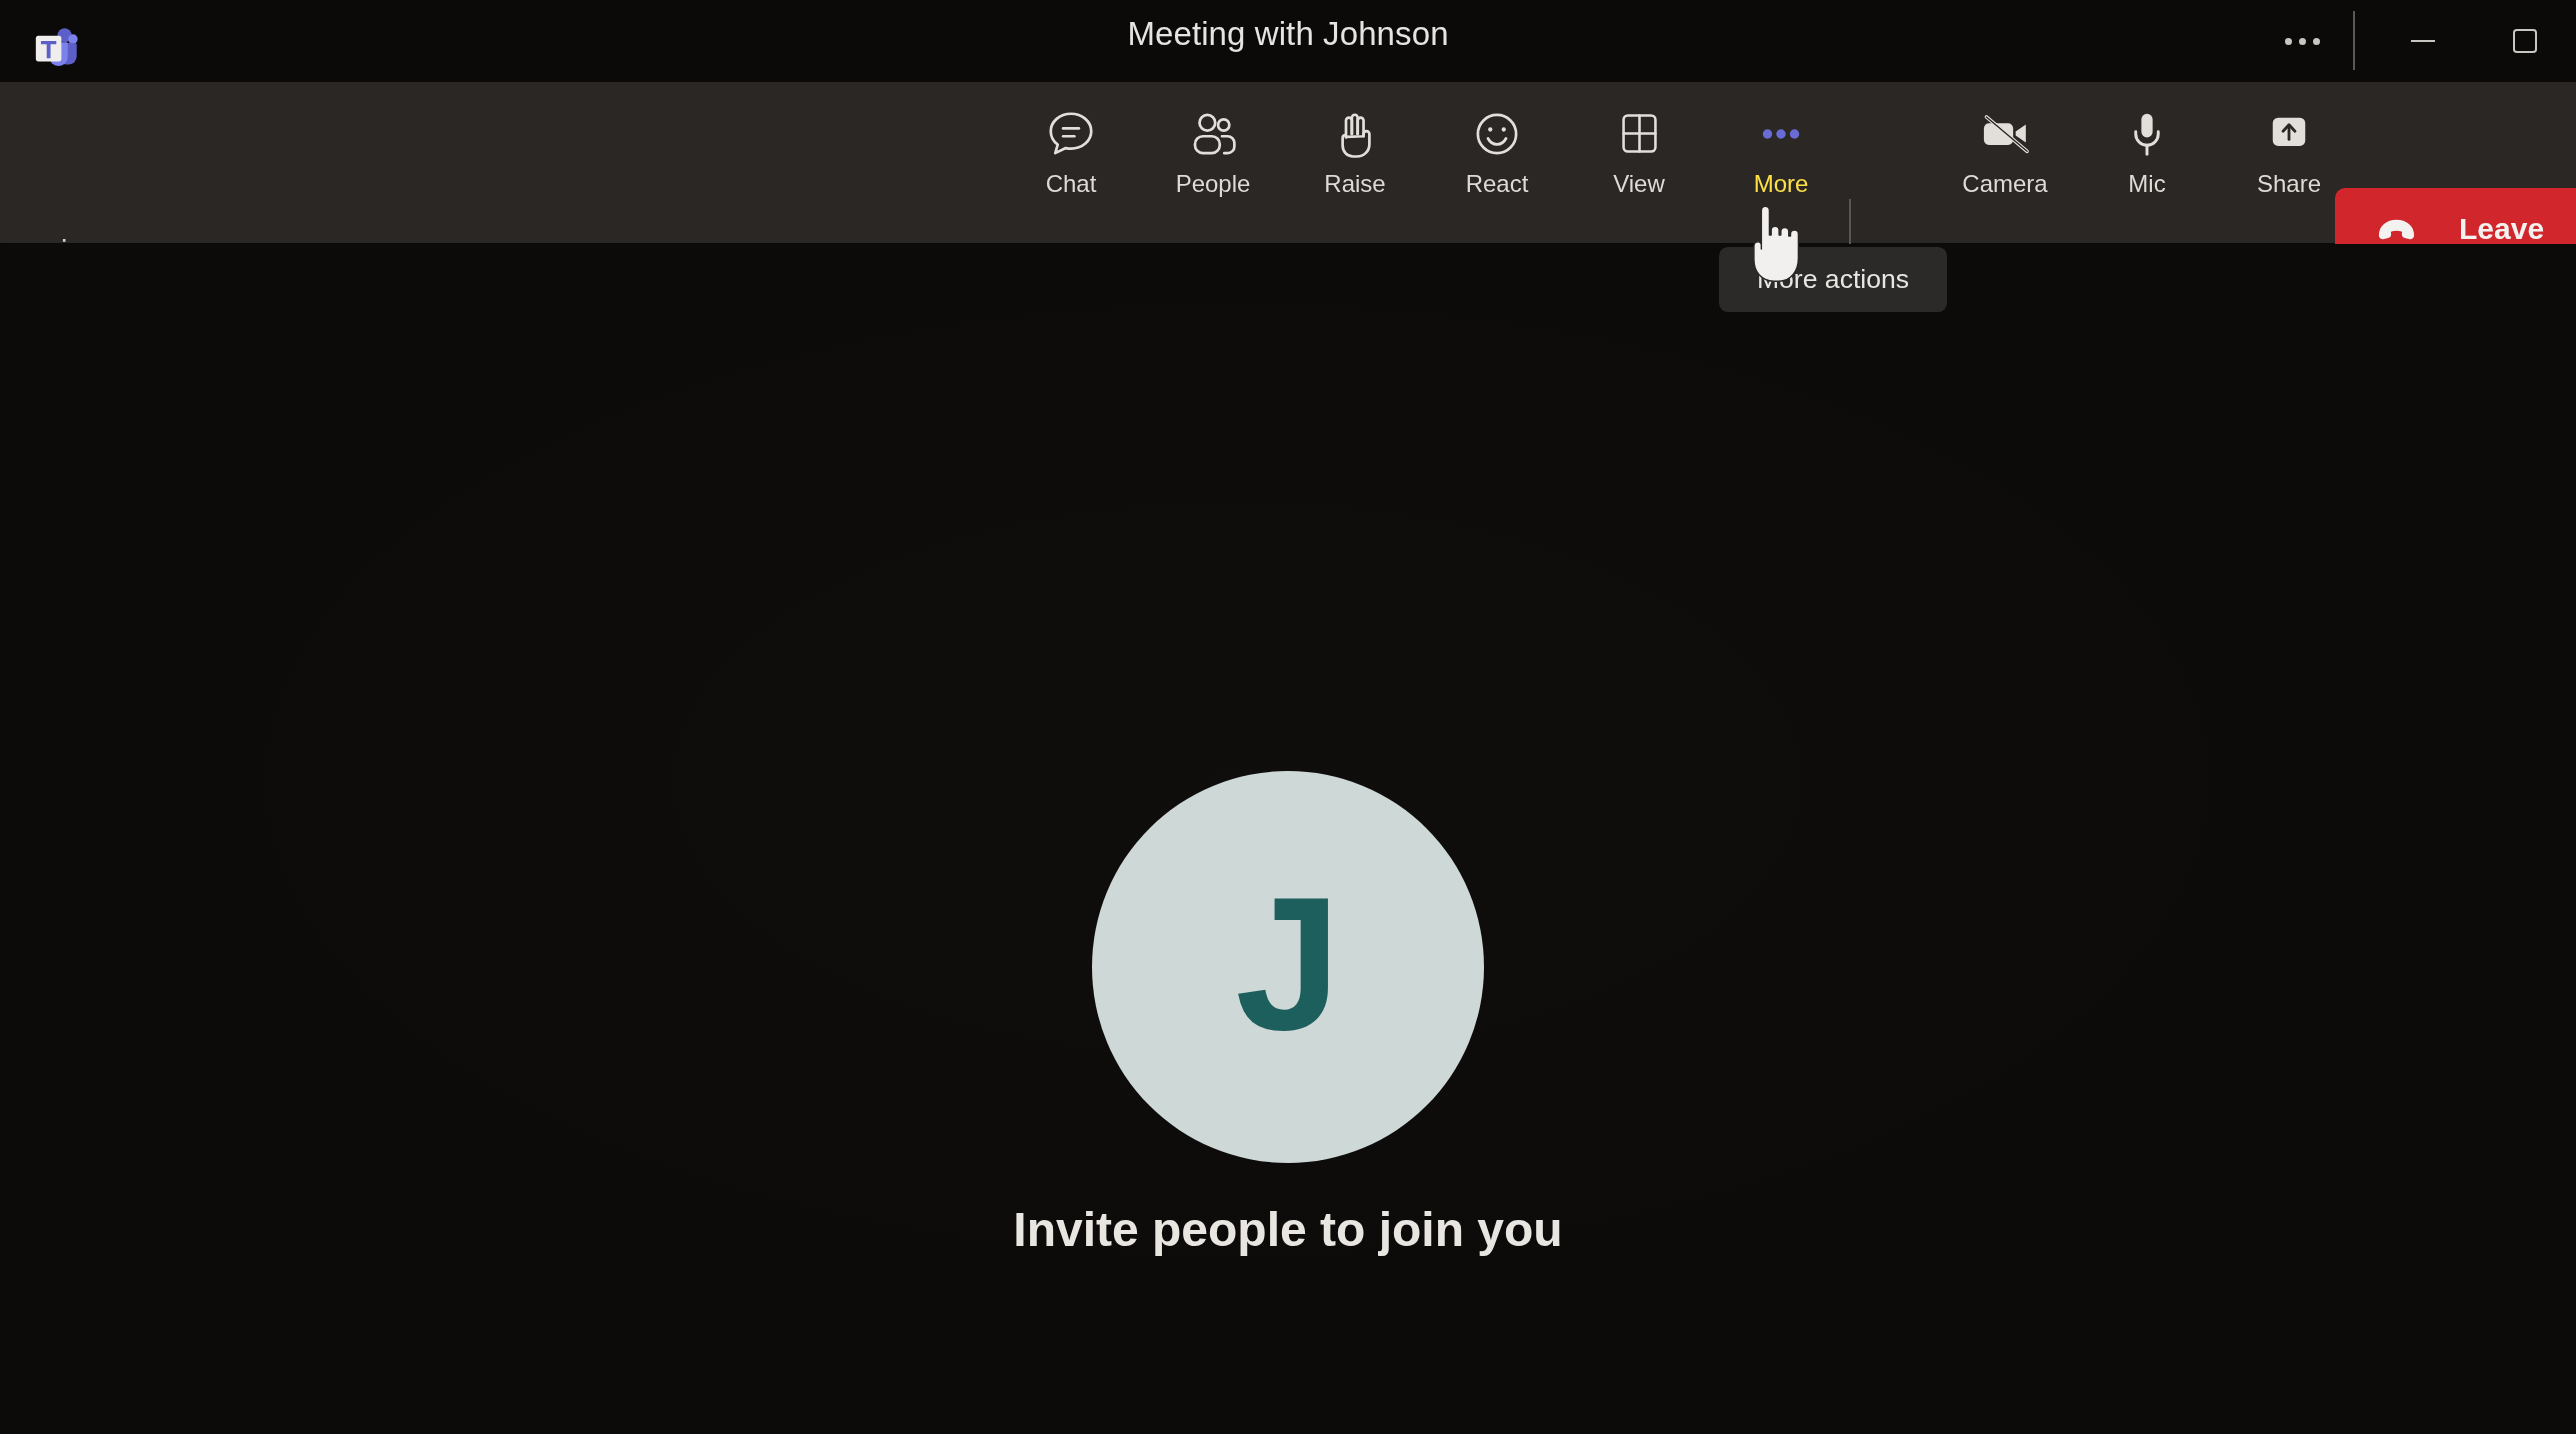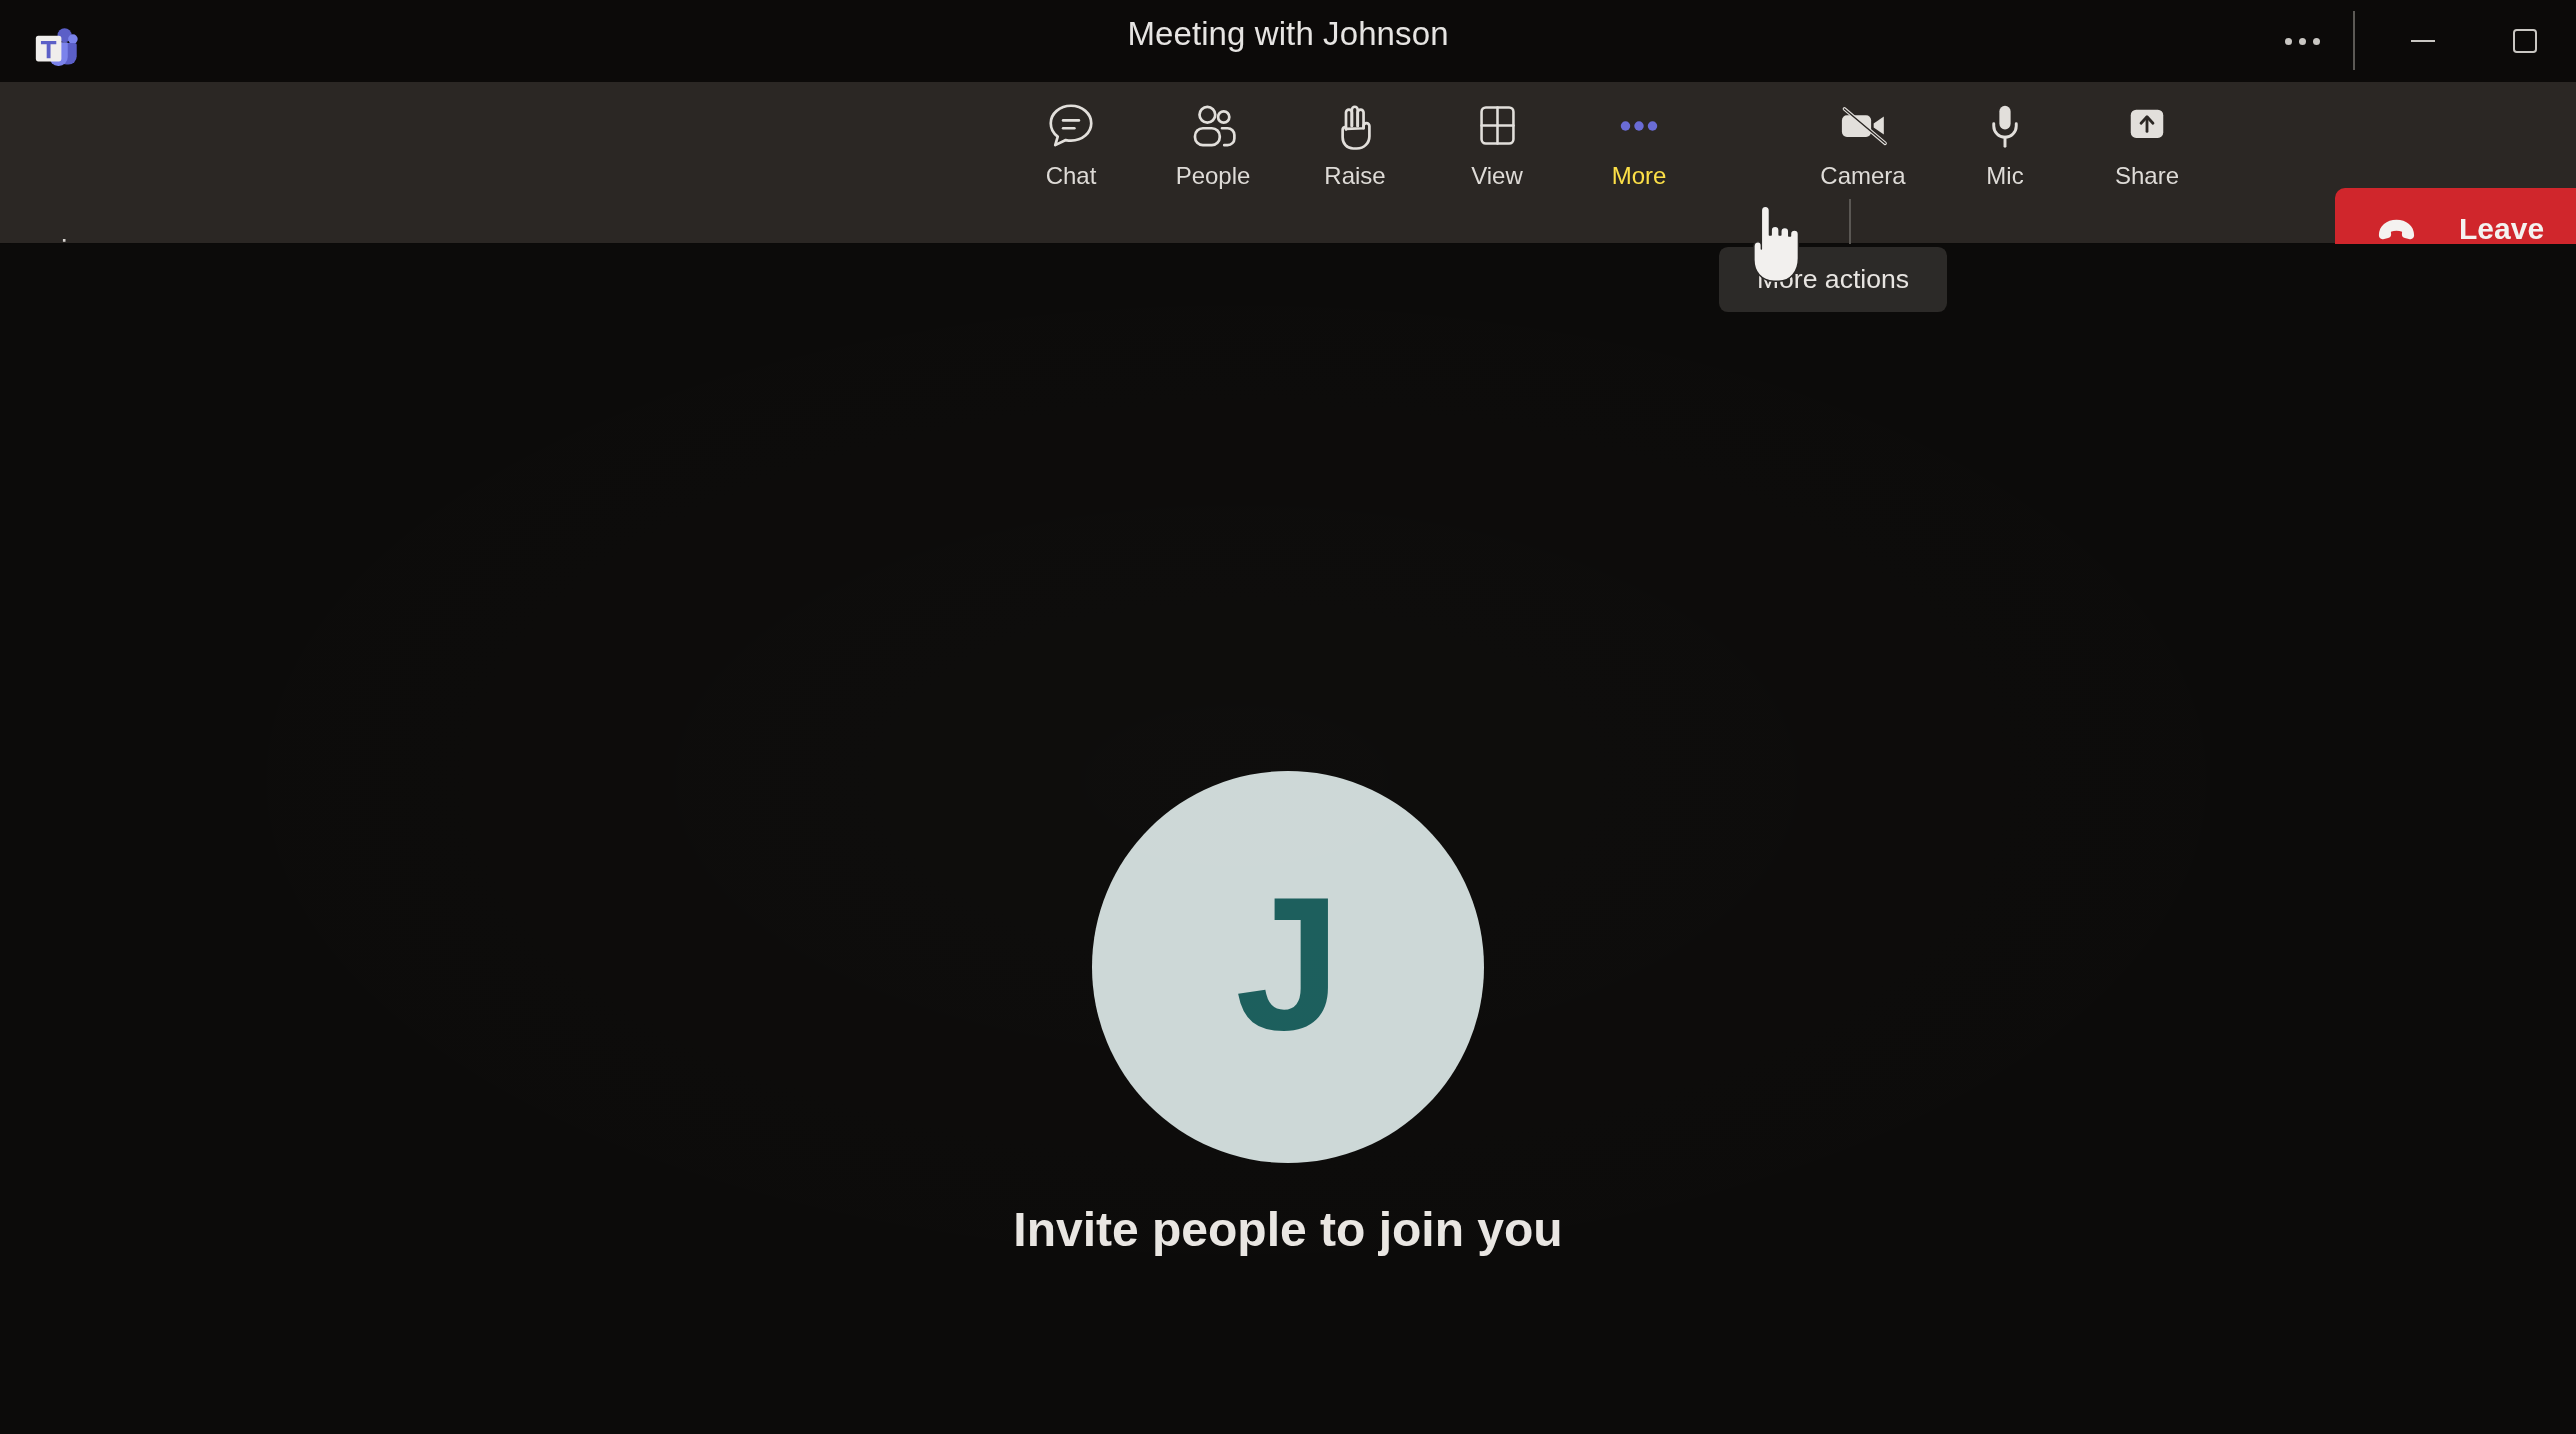--- a/index.html
+++ b/index.html
@@ -137,21 +137,21 @@
     align-items: flex-start;
   }
 
   .ctrl {
     width: 142px;
     height: 161px;
     display: flex;
     flex-direction: column;
     align-items: center;
     justify-content: flex-start;
-    padding-top: 13px;
+    padding-top: 21px;
     box-sizing: border-box;
     background: transparent;
     border: none;
     cursor: default;
   }
   .ctrl .ctrl-icon {
     height: 61px;
     display: flex;
     align-items: center;
     justify-content: center;
@@ -355,20 +355,31 @@
           <svg width="54" height="54" viewBox="0 0 48 48" fill="none" stroke="#e2dfdb" stroke-width="2.4" stroke-linecap="round" stroke-linejoin="round">
             <path d="M16 27V12a2.6 2.6 0 0 1 5.2 0v12"></path>
             <path d="M21.2 24V9.5a2.6 2.6 0 0 1 5.2 0V24"></path>
             <path d="M26.4 24V12a2.6 2.6 0 0 1 5.2 0v14"></path>
             <path d="M31.6 26v-2a2.6 2.6 0 0 1 5.2 0v9c0 6-4.6 11-11.3 11h-3.1C16.6 44 13 39.5 13 34v-6.5c0-2.6 3-3.6 3-1z"></path>
           </svg>
         </span>
         <span class="ctrl-label">Raise</span>
       </div>
 
+      <div class="ctrl">
+        <span class="ctrl-icon">
+          <svg width="54" height="54" viewBox="0 0 48 48" fill="none" stroke="#e2dfdb" stroke-width="2.4" stroke-linecap="round" stroke-linejoin="round">
+            <circle cx="24" cy="24" r="17"></circle>
+            <circle cx="18" cy="20" r="1.9" fill="#e2dfdb" stroke="none"></circle>
+            <circle cx="30" cy="20" r="1.9" fill="#e2dfdb" stroke="none"></circle>
+            <path d="M16 28c1.8 3.4 4.6 5.2 8 5.2S30.2 31.4 32 28"></path>
+          </svg>
+        </span>
+        <span class="ctrl-label">React</span>
+      </div>
 
       <div class="ctrl">
         <span class="ctrl-icon">
           <svg width="51" height="51" viewBox="0 0 48 48" fill="none" stroke="#e2dfdb" stroke-width="2.4" stroke-linecap="round" stroke-linejoin="round">
             <rect x="9" y="7" width="30" height="34" rx="4"></rect>
             <line x1="24" y1="7" x2="24" y2="41"></line>
             <line x1="9" y1="24" x2="39" y2="24"></line>
           </svg>
         </span>
         <span class="ctrl-label">View</span>

